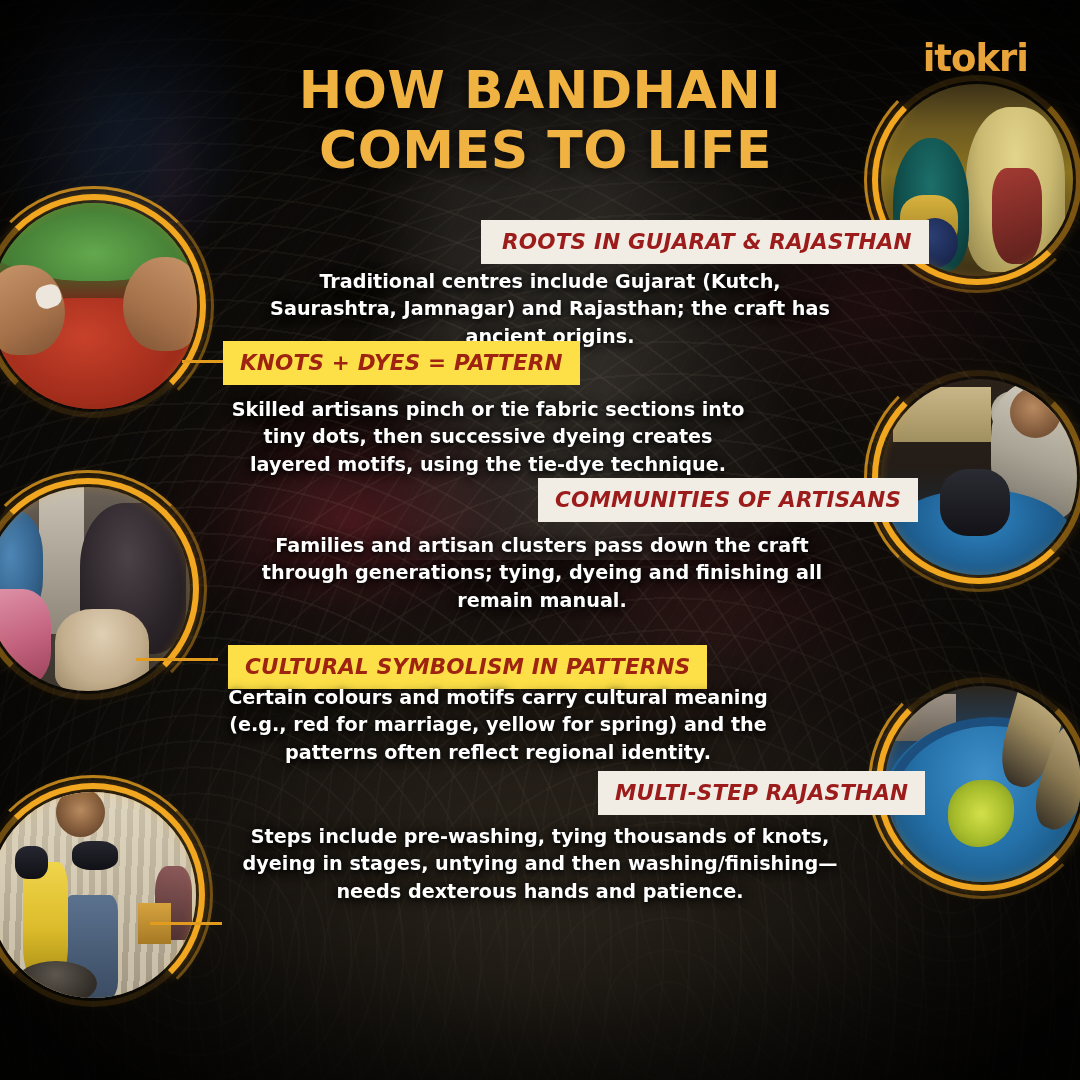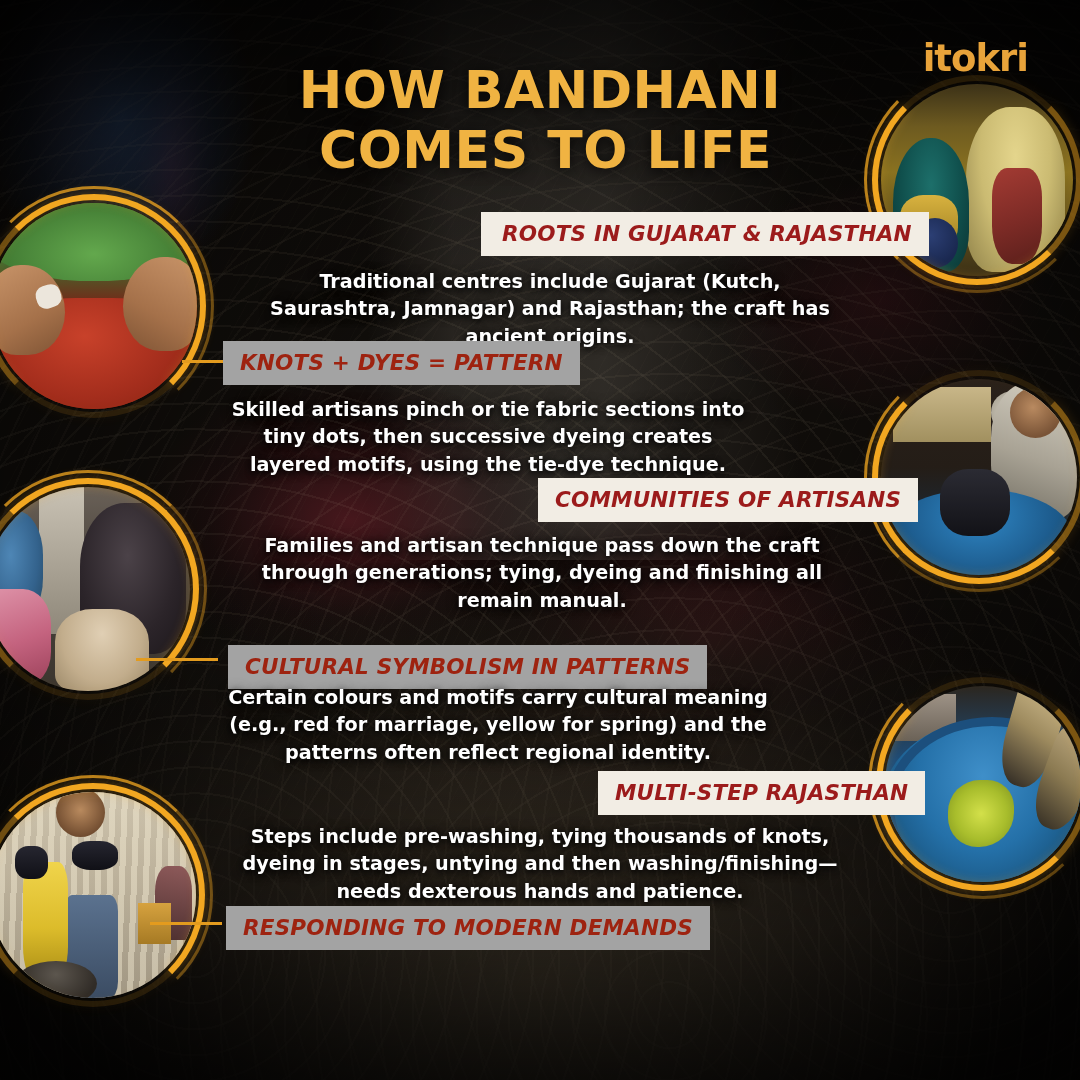--- a/index.html
+++ b/index.html
@@ -223,21 +223,21 @@
   .chip{
     position:absolute;
     font-family:"DejaVu Sans",sans-serif;
     font-style:italic;font-weight:700;
     font-size:21.5px;letter-spacing:.2px;
     padding:9px 17px 10px 17px;
     white-space:nowrap;
     color:#9C1B1B;
   }
   .chip.cream{background:#F2EDE4;}
-  .chip.gold{background:#a3a3a3;color:#9E2310;}
+  .chip.gold{background:#fde047;color:#9E2310;}
 
   
   .para{
     position:absolute;
     color:#FFFFFF;
     font-family:"DejaVu Sans",sans-serif;
     font-weight:700;
     font-size:19.2px;
     line-height:1.42;
     text-shadow:0 2px 6px rgba(0,0,0,.95), 0 0 12px rgba(0,0,0,.7);
@@ -336,30 +336,29 @@
       <div class="jeans"></div>
       <div class="g2"></div>
       <div class="skein"></div>
       <div class="g1"></div>
       <div class="pot"></div>
     </div>
   </div>
   <div class="ring flip" style="left:-10px;top:792px;width:206px;height:206px;"></div>
   <div class="conn" style="left:150px;top:922px;width:72px;"></div>
 
-  <div class="chip cream" style="left:481px;top:212px;padding-left:21px;">ROOTS IN GUJARAT &amp; RAJASTHAN</div>
+  <div class="chip cream" style="left:481px;top:220px;padding-left:21px;">ROOTS IN GUJARAT &amp; RAJASTHAN</div>
   <div class="para right" style="left:260px;top:268px;width:580px;">Traditional centres include Gujarat (Kutch, Saurashtra, Jamnagar) and Rajasthan; the craft has ancient origins.</div>
 
   <div class="chip gold" style="left:223px;top:341px;">KNOTS + DYES = PATTERN</div>
   <div class="para left" style="left:223px;top:396px;width:530px;">Skilled artisans pinch or tie fabric sections into tiny dots, then successive dyeing creates layered motifs, using the tie-dye technique.</div>
 
   <div class="chip cream" style="left:538px;top:478px;">COMMUNITIES OF ARTISANS</div>
-  <div class="para right" style="left:244px;top:532px;width:596px;">Families and artisan technique pass down the craft through generations; tying, dyeing and finishing all remain manual.</div>
+  <div class="para right" style="left:244px;top:532px;width:596px;">Families and artisan clusters pass down the craft through generations; tying, dyeing and finishing all remain manual.</div>
 
   <div class="chip gold" style="left:228px;top:645px;text-align:center;">CULTURAL SYMBOLISM IN PATTERNS</div>
   <div class="para left" style="left:228px;top:684px;width:540px;">Certain colours and motifs carry cultural meaning (e.g., red for marriage, yellow for spring) and the patterns often reflect regional identity.</div>
 
   <div class="chip cream" style="left:598px;top:771px;">MULTI-STEP RAJASTHAN</div>
   <div class="para right" style="left:240px;top:823px;width:600px;">Steps include pre-washing, tying thousands of knots, dyeing in stages, untying and then washing/finishing—needs dexterous hands and patience.</div>
 
-  <div class="chip gold" style="left:226px;top:906px;">RESPONDING TO MODERN DEMANDS</div>
 
 </div>
 
 </body></html>

